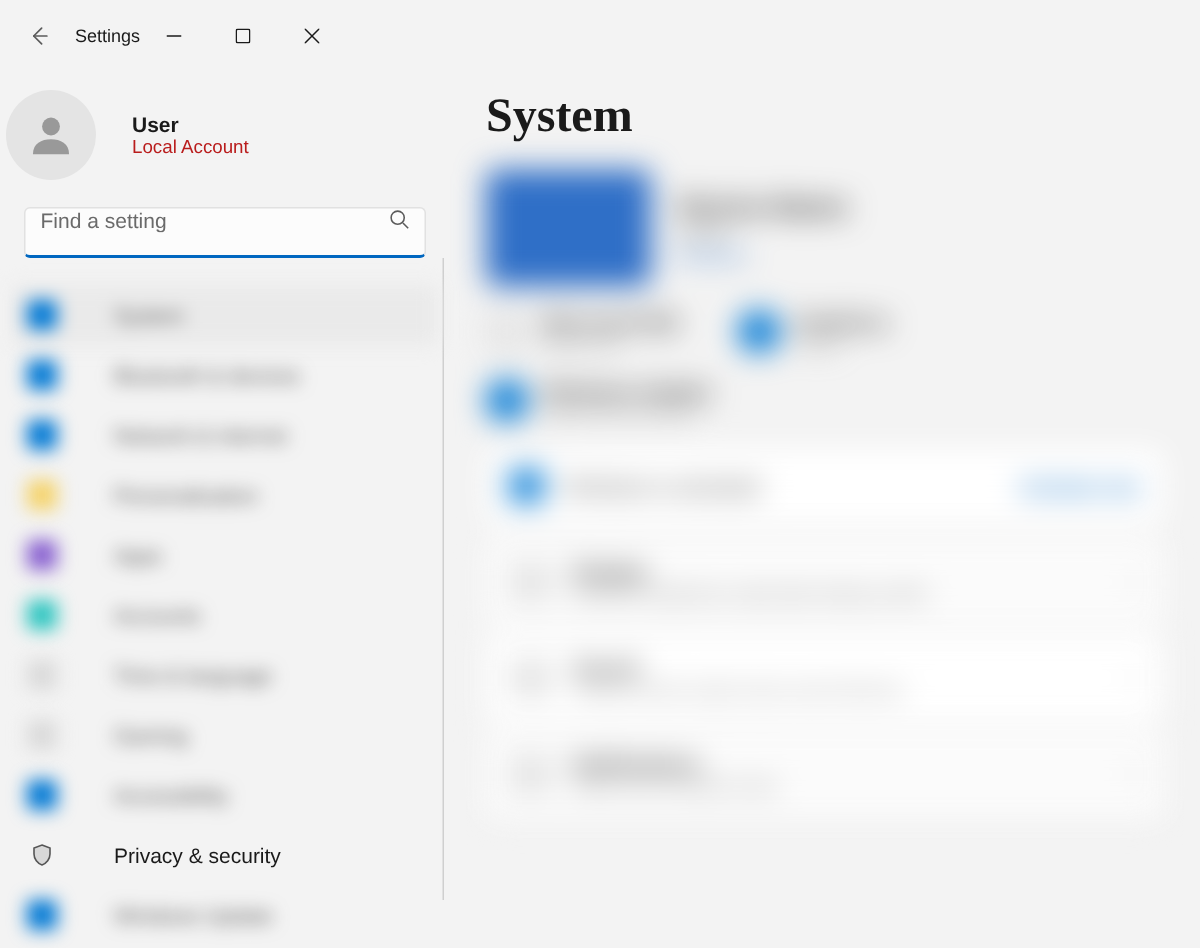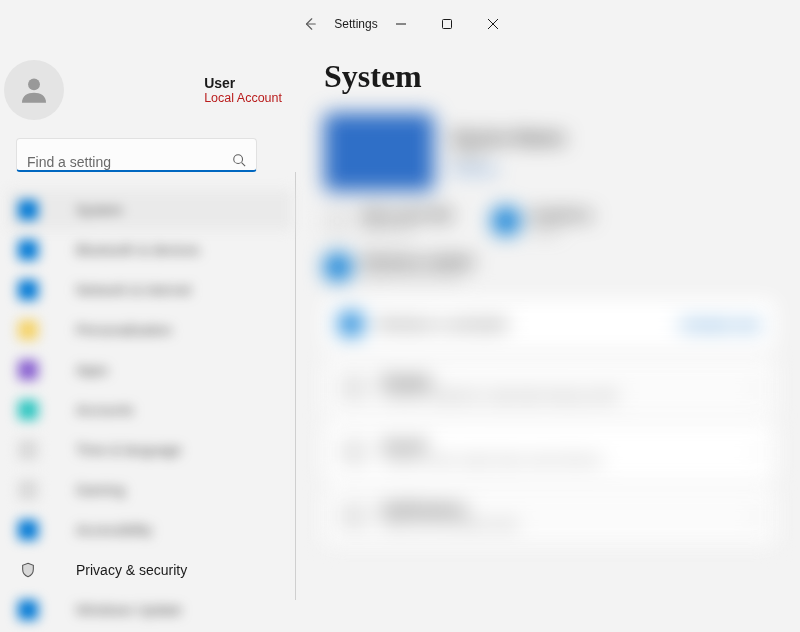--- a/index.html
+++ b/index.html
@@ -1,39 +1,39 @@
 <!DOCTYPE html>
 <html><head>
   <meta charset="utf-8">
   <style>
     * { margin: 0; padding: 0; box-sizing: border-box; }
     html, body { width: 800px; height: 632px; font-family: "Segoe UI", -apple-system, sans-serif; background: #f3f3f3; overflow: hidden; color: #1a1a1a; }
     
     
-    .title-bar { height: 48px; display: flex; align-items: center; justify-content: center; padding-left: 16px; }
+    .title-bar { height: 48px; display: flex; align-items: center; justify-content: flex-start; padding-left: 16px; }
     .title-left { display: flex; align-items: center; gap: 14px; }
     .back-btn { width: 20px; height: 20px; display:flex; align-items:center; justify-content:center; color:#5b5b5b; cursor:pointer; }
     .back-btn svg { stroke: #5b5b5b; }
     .app-title { font-size: 12px; color:#1a1a1a; }
     .win-controls { display:flex; }
     .win-btn { width: 46px; height: 32px; display:flex; align-items:center; justify-content:center; color:#1a1a1a; }
     .win-btn svg { stroke:#1a1a1a; }
     
     .body-grid { display:flex; height: 584px; }
     
     
     .sidebar { width: 300px; display:flex; flex-direction:column; padding-top: 6px; }
-    .user-block { display:flex; align-items:center; gap:24px; padding: 6px 18px 14px 4px; justify-content: space-between; }
+    .user-block { display:flex; align-items:center; gap:24px; padding: 6px 18px 14px 4px; }
     .avatar { width:60px; height:60px; border-radius:50%; background:#e4e4e4; display:flex; align-items:center; justify-content:center; }
     .avatar svg { fill:#999; }
     .user-name { font-size:14px; font-weight:600; }
     .user-sub { font-size:12.5px; color:#b91c1c; }
     
     .search-wrap { padding: 4px 16px 18px 16px; }
-    .search-box { position:relative; width:241px; height:34px; background:#fcfcfc; border:1px solid #e1e1e1; border-bottom:2px solid #0067c0; border-radius:4px; display:flex; align-items:flex-end; padding-left:10px; }
+    .search-box { position:relative; width:268px; height:34px; background:#fcfcfc; border:1px solid #e1e1e1; border-bottom:2px solid #0067c0; border-radius:4px; display:flex; align-items:flex-start; padding-left:10px; }
     .search-box input { border:none; outline:none; background:transparent; font-size:14px; flex:1; color:#1a1a1a; }
     .search-box input::placeholder { color:#6a6a6a; }
     .search-ico { position:absolute; right:10px; color:#5b5b5b; font-size:14px; }
     
     .nav-list { position:relative; }
     .overflow-line { position:absolute; right:4px; top:-18px; bottom:30px; width:1px; background:#cfcfcf; }
     
     .nav-item { height:40px; margin:0 8px 0 8px; padding:0 10px; border-radius:4px; display:flex; align-items:center; gap:16px; font-size:14px; }
     .nav-item.blur { filter: blur(6px); }
     .nav-item.active { background:#eaeaea; }

